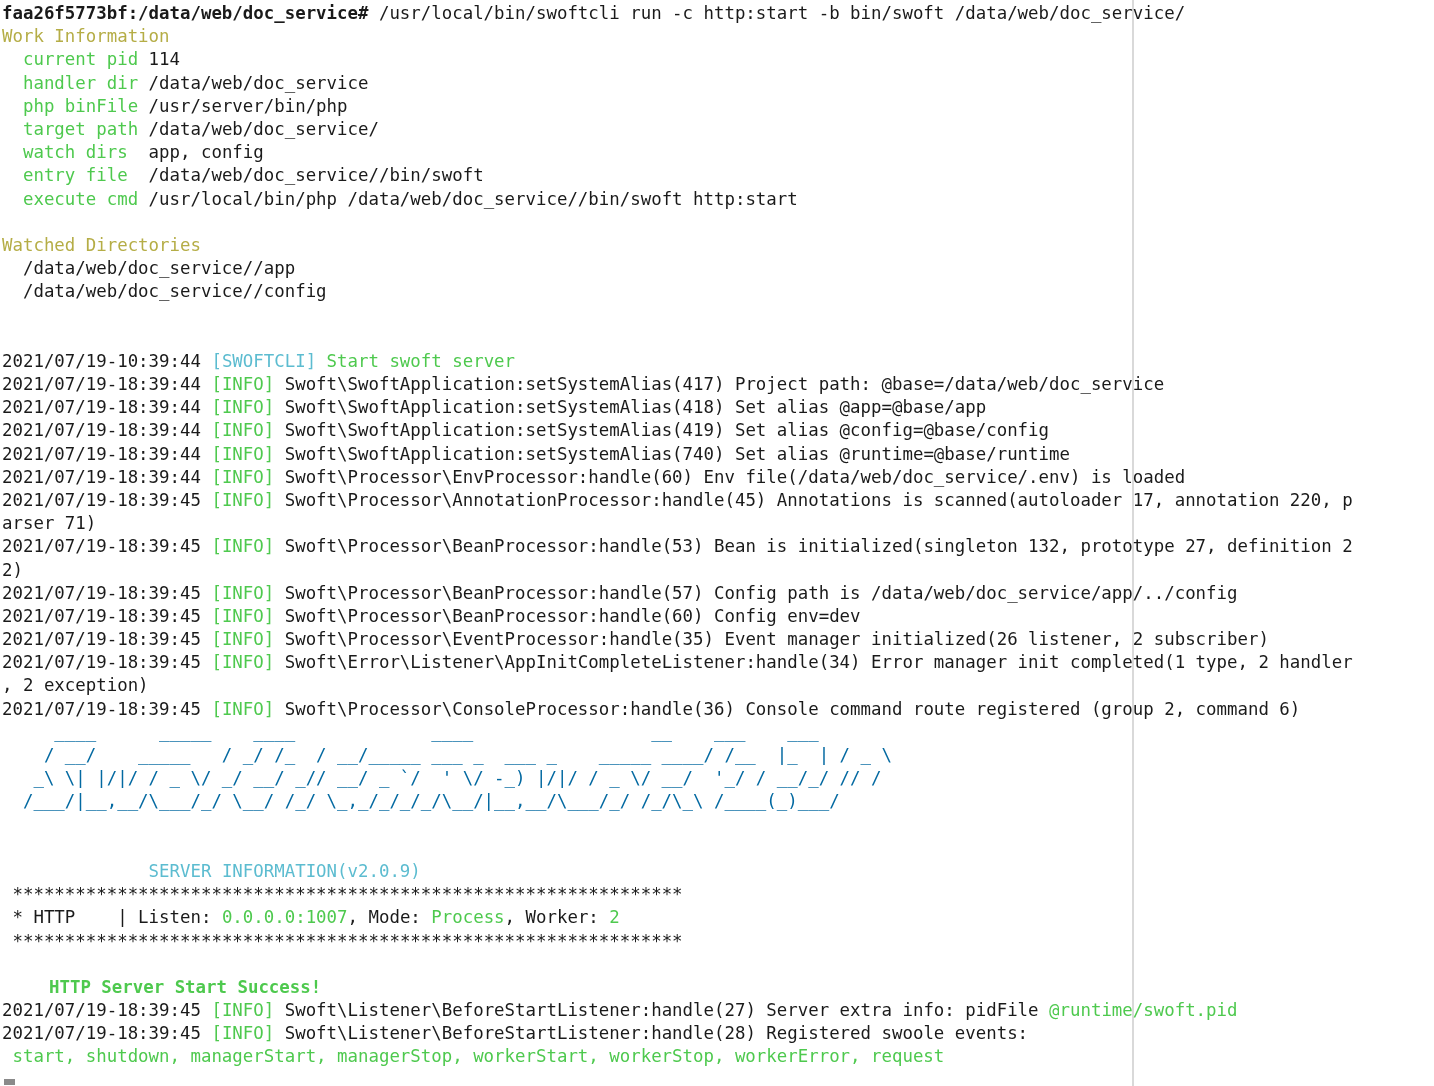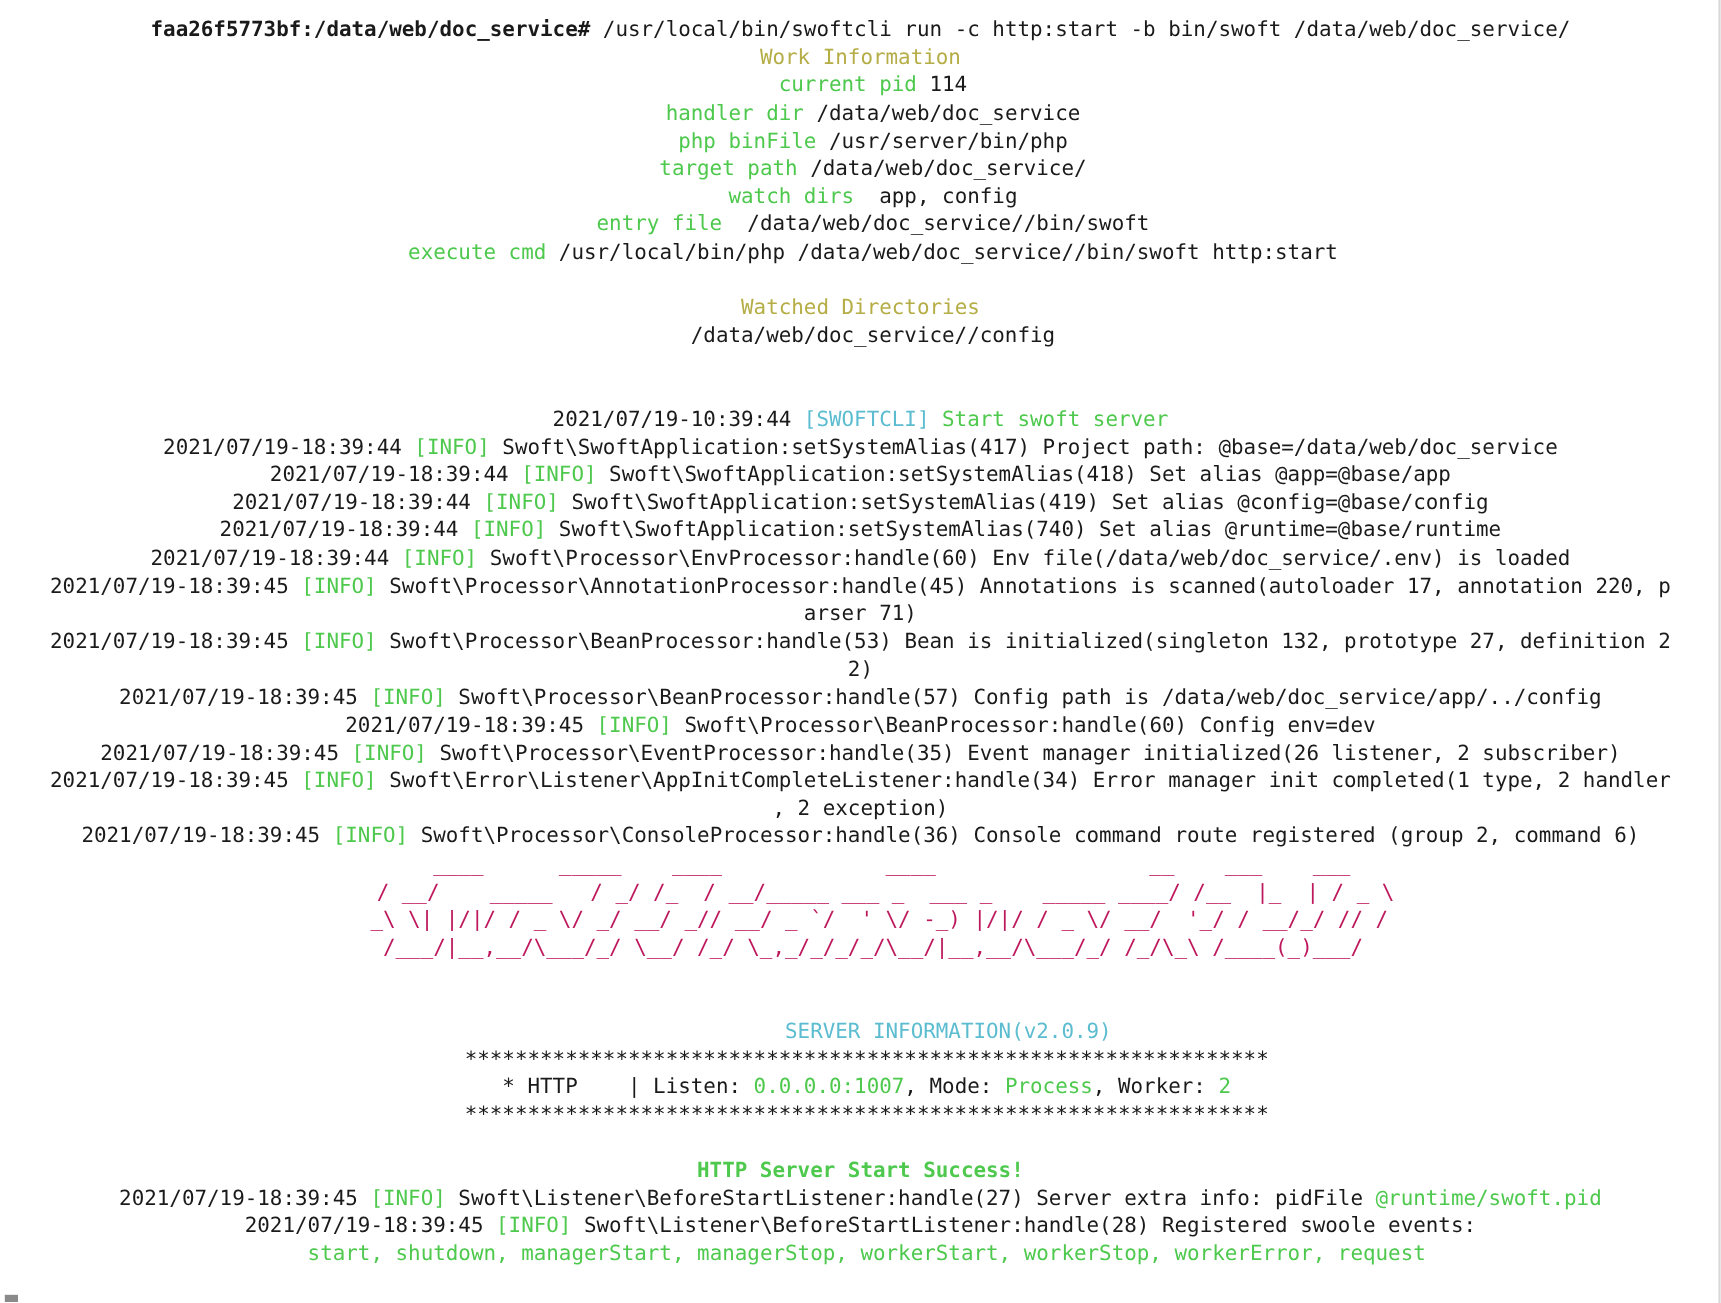--- a/index.html
+++ b/index.html
@@ -9,52 +9,51 @@
   }
   body {
     width: 1434px;
     height: 1086px;
     overflow: hidden;
     font-family: "DejaVu Sans Mono", "Liberation Mono", monospace;
   }
 
   #terminal {
     position: relative;
-    width: 1434px;
+    width: 1134px;
     height: 1086px;
     background: #ffffff;
     box-sizing: border-box;
     border-right: 2px solid #d9d9d9;
-    padding: 14px 0 0 2px;
-    text-align: center;
+    padding: 2px 0 0 2px;
   }
 
   .line {
     display: block;
     font-family: "DejaVu Sans Mono", "Liberation Mono", monospace;
     font-size: 17.4px;
     line-height: 23.2px;
     height: 23.2px;
     color: #1a1a1a;
     white-space: pre;
     letter-spacing: 0px;
   }
 
   .blank { height: 23.2px; }
 
   
   .c-default { color: #1a1a1a; }
   .c-green   { color: #4ec94e; }
   .c-olive   { color: #b5ad46; }
   .c-cyan    { color: #5cbcd0; }
-  .c-bold-green { color: #4ec94e; font-weight: bold; }
+  .c-bold-green { color: #4ec94e; font-weight: bold; margin-left: 47px; }
   .c-bold    { font-weight: bold; }
 
   .art {
-    color: #be185d;
+    color: #0369a1;
     font-family: "DejaVu Sans Mono", "Liberation Mono", monospace;
     font-size: 17.4px;
     line-height: 23.2px;
     height: 23.2px;
     white-space: pre;
     display: block;
   }
 
   #cursor {
     position: absolute;
@@ -77,20 +76,21 @@
   <div class="line"><span class="c-green">  handler dir </span><span class="c-default">/data/web/doc_service</span></div>
   <div class="line"><span class="c-green">  php binFile </span><span class="c-default">/usr/server/bin/php</span></div>
   <div class="line"><span class="c-green">  target path </span><span class="c-default">/data/web/doc_service/</span></div>
   <div class="line"><span class="c-green">  watch dirs  </span><span class="c-default">app, config</span></div>
   <div class="line"><span class="c-green">  entry file  </span><span class="c-default">/data/web/doc_service//bin/swoft</span></div>
   <div class="line"><span class="c-green">  execute cmd </span><span class="c-default">/usr/local/bin/php /data/web/doc_service//bin/swoft http:start</span></div>
 
   <div class="line blank"></div>
 
   <div class="line"><span class="c-olive">Watched Directories</span></div>
+  <div class="line">  /data/web/doc_service//app</div>
   <div class="line">  /data/web/doc_service//config</div>
 
   <div class="line blank"></div>
   <div class="line blank"></div>
 
   <div class="line"><span class="c-default">2021/07/19-10:39:44 </span><span class="c-cyan">[SWOFTCLI]</span><span class="c-green"> Start swoft server</span></div>
 
   <div class="line"><span class="c-default">2021/07/19-18:39:44 </span><span class="c-green">[INFO]</span><span class="c-default"> Swoft\SwoftApplication:setSystemAlias(417) Project path: @base=/data/web/doc_service</span></div>
   <div class="line"><span class="c-default">2021/07/19-18:39:44 </span><span class="c-green">[INFO]</span><span class="c-default"> Swoft\SwoftApplication:setSystemAlias(418) Set alias @app=@base/app</span></div>
   <div class="line"><span class="c-default">2021/07/19-18:39:44 </span><span class="c-green">[INFO]</span><span class="c-default"> Swoft\SwoftApplication:setSystemAlias(419) Set alias @config=@base/config</span></div>

